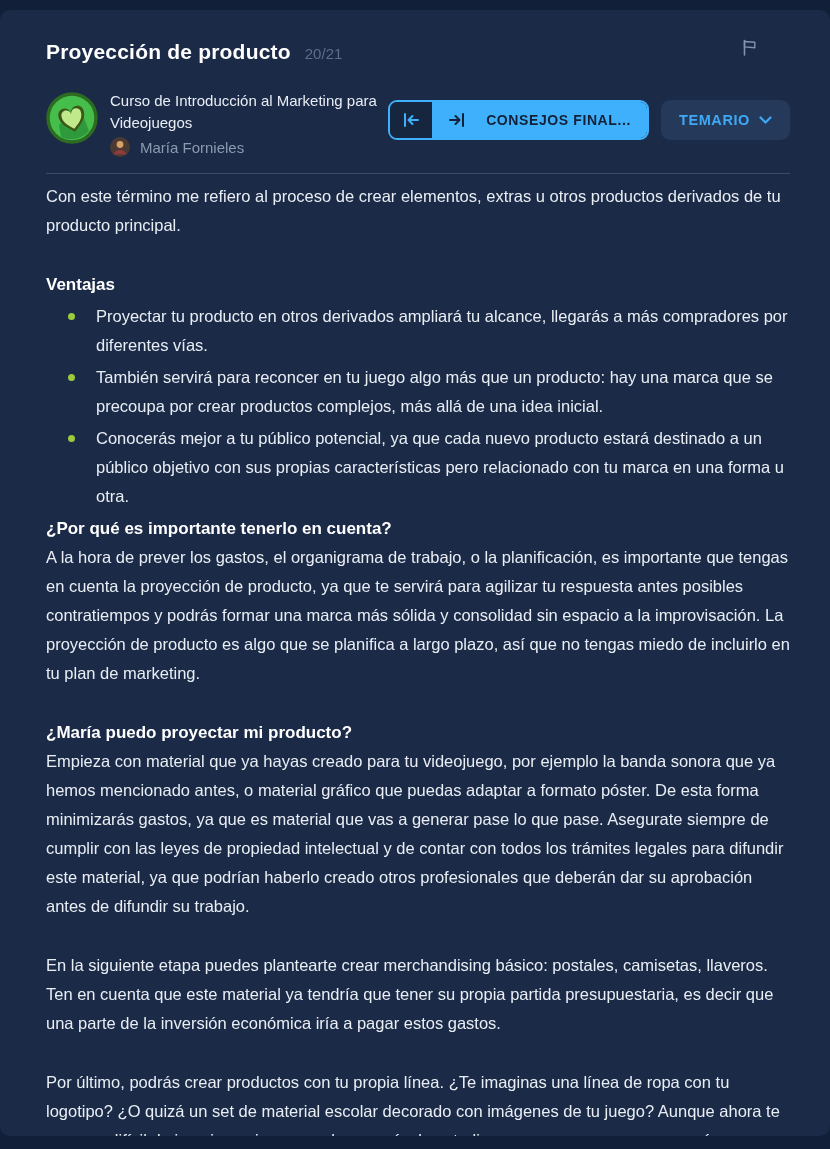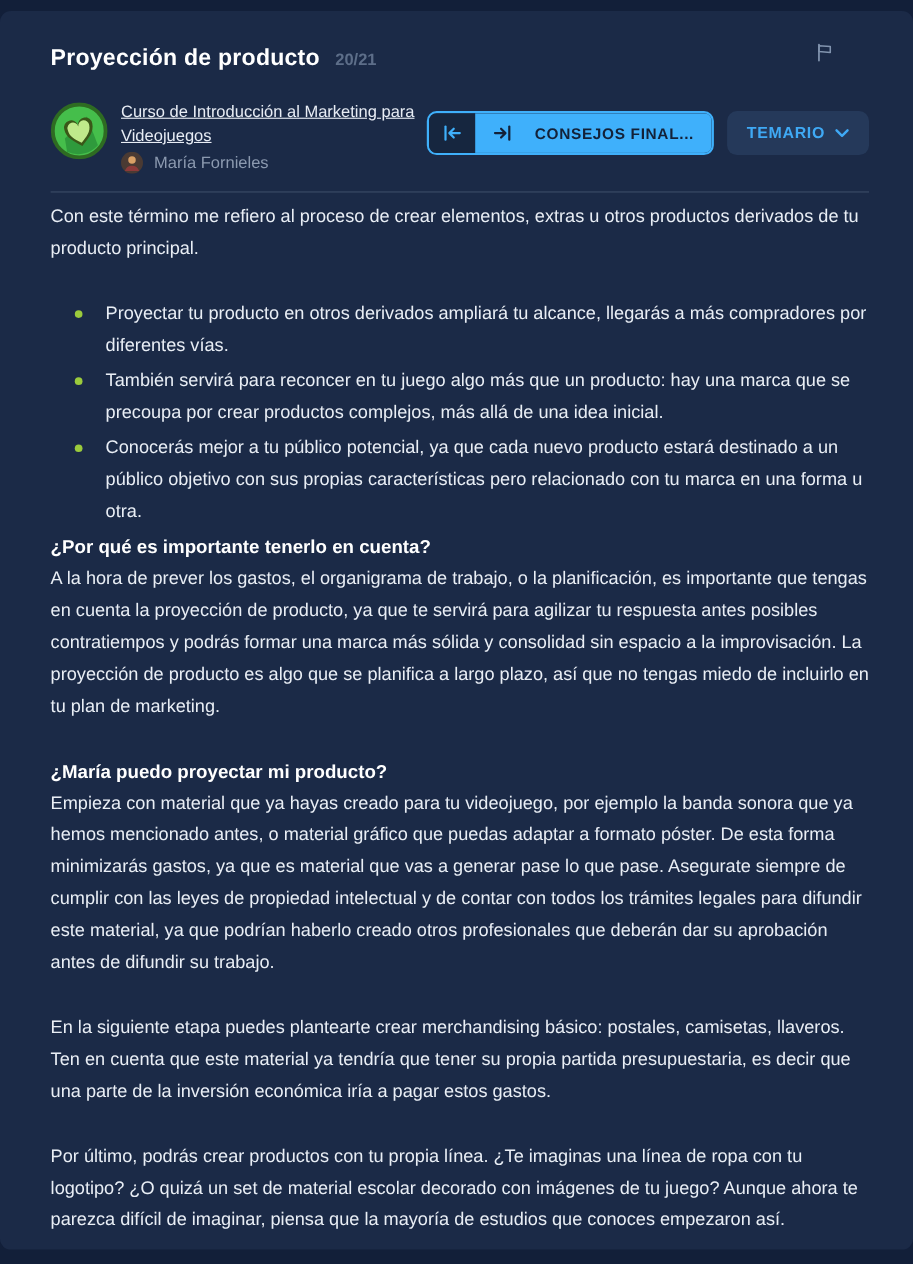--- a/index.html
+++ b/index.html
@@ -12,32 +12,32 @@
   .panel {
     position:absolute; left:0; right:0; top:10px; bottom:13px;
     background:#1b2a47; border-radius:10px; overflow:hidden;
   }
   
   .header-row {
     display:flex; align-items:baseline;
     padding:26px 63px 0 46px;
   }
   .page-title { color:#ffffff; font-size:21px; font-weight:700; letter-spacing:.2px; }
-  .progress { color:#5d6e89; font-size:15px; font-weight:700; margin-left:14px; flex:1; }
+  .progress { color:#5d6e89; font-size:15px; font-weight:400; margin-left:14px; flex:1; }
   .flag-btn { background:none; border:none; cursor:pointer; padding:2px; margin-right:6px; }
 
   
   .course-row {
     display:flex; align-items:flex-start;
     padding:26px 40px 0 46px;
   }
   .big-avatar { width:52px; height:52px; flex:0 0 52px; margin-top:2px; }
   .course-mid { flex:1; margin-left:12px; min-width:0; }
   .course-title {
-    color:#e8edf5; font-size:15px; line-height:22px; max-width:305px; font-weight:400;text-decoration:underline;
+    color:#e8edf5; font-size:15px; line-height:22px; max-width:305px; font-weight:400;
   }
   .author-row { display:flex; align-items:center; margin-top:3px; }
   .author-name { color:#8c9ab0; font-size:15px; margin-left:10px; }
   .btns { display:flex; align-items:center; margin-top:10px; }
   .split-btn {
     display:flex; height:40px; border:2px solid #3fb0fb; border-radius:9px;
     overflow:hidden; cursor:pointer;
   }
   .split-left {
     width:42px; background:#16263f; display:flex; align-items:center; justify-content:center;
@@ -135,20 +135,21 @@
         </svg>
       </button>
     </div>
   </div>
 
   <div class="divider"></div>
 
   <div class="content">
     <p class="gap-after">Con este término me refiero al proceso de crear elementos, extras u otros productos derivados de tu producto principal.</p>
 
+    <h3 class="h-ventajas">Ventajas</h3>
     <ul class="benefits">
       <li>Proyectar tu producto en otros derivados ampliará tu alcance, llegarás a más compradores por diferentes vías.</li>
       <li>También servirá para reconcer en tu juego algo más que un producto: hay una marca que se precoupa por crear productos complejos, más allá de una idea inicial.</li>
       <li>Conocerás mejor a tu público potencial, ya que cada nuevo producto estará destinado a un público objetivo con sus propias características pero relacionado con tu marca en una forma u otra.</li>
     </ul>
 
     <h3>¿Por qué es importante tenerlo en cuenta?</h3>
     <p class="gap-after">A la hora de prever los gastos, el organigrama de trabajo, o la planificación, es importante que tengas en cuenta la proyección de producto, ya que te servirá para agilizar tu respuesta antes posibles contratiempos y podrás formar una marca más sólida y consolidad sin espacio a la improvisación. La proyección de producto es algo que se planifica a largo plazo, así que no tengas miedo de incluirlo en tu plan de marketing.</p>
 
     <h3>¿María puedo proyectar mi producto?</h3>

